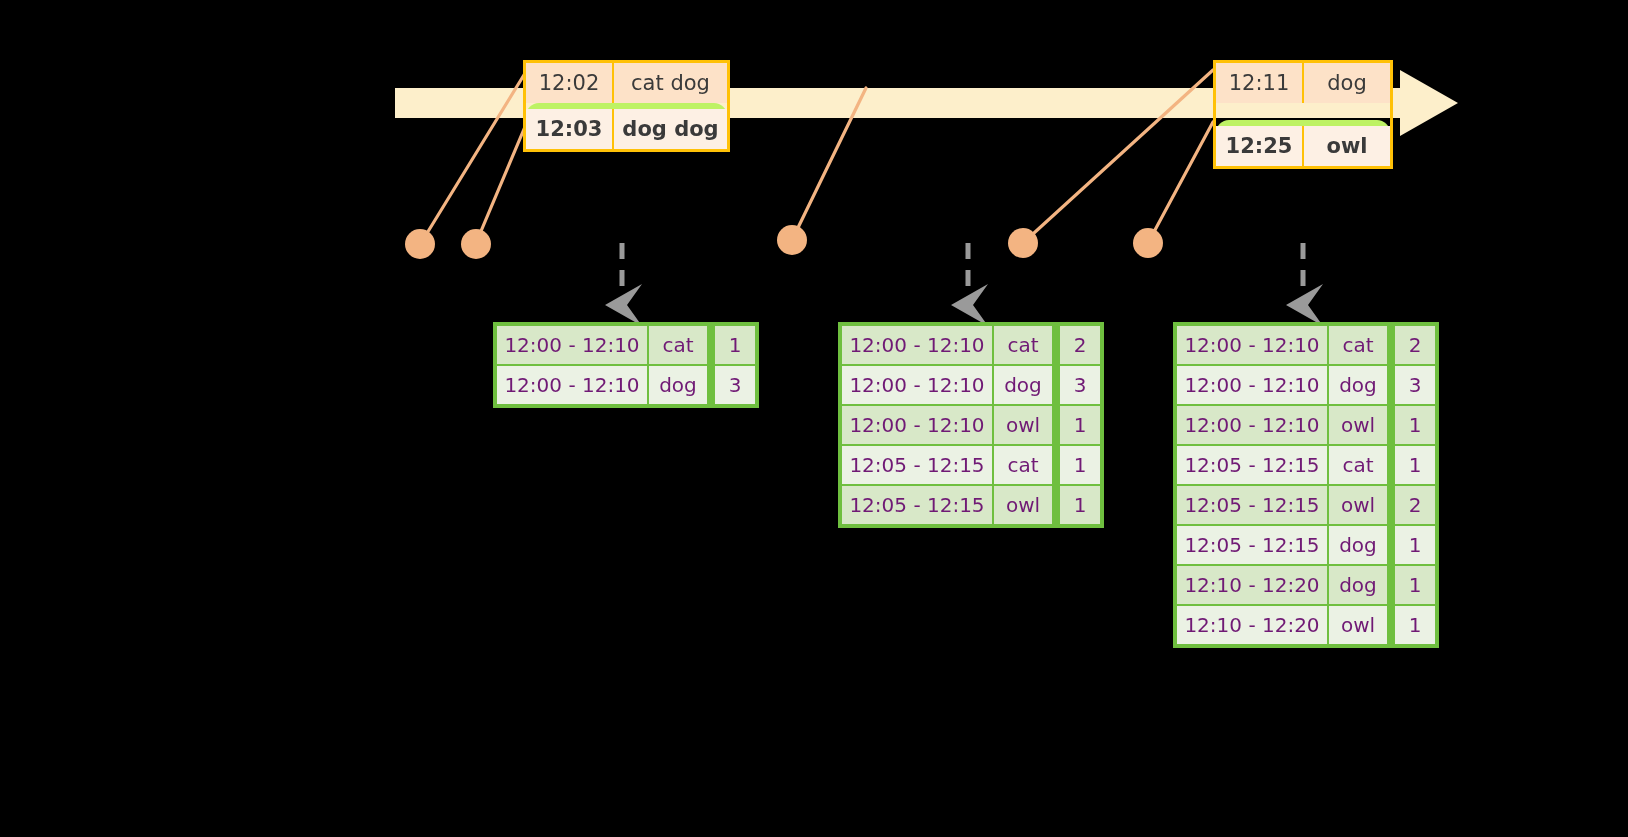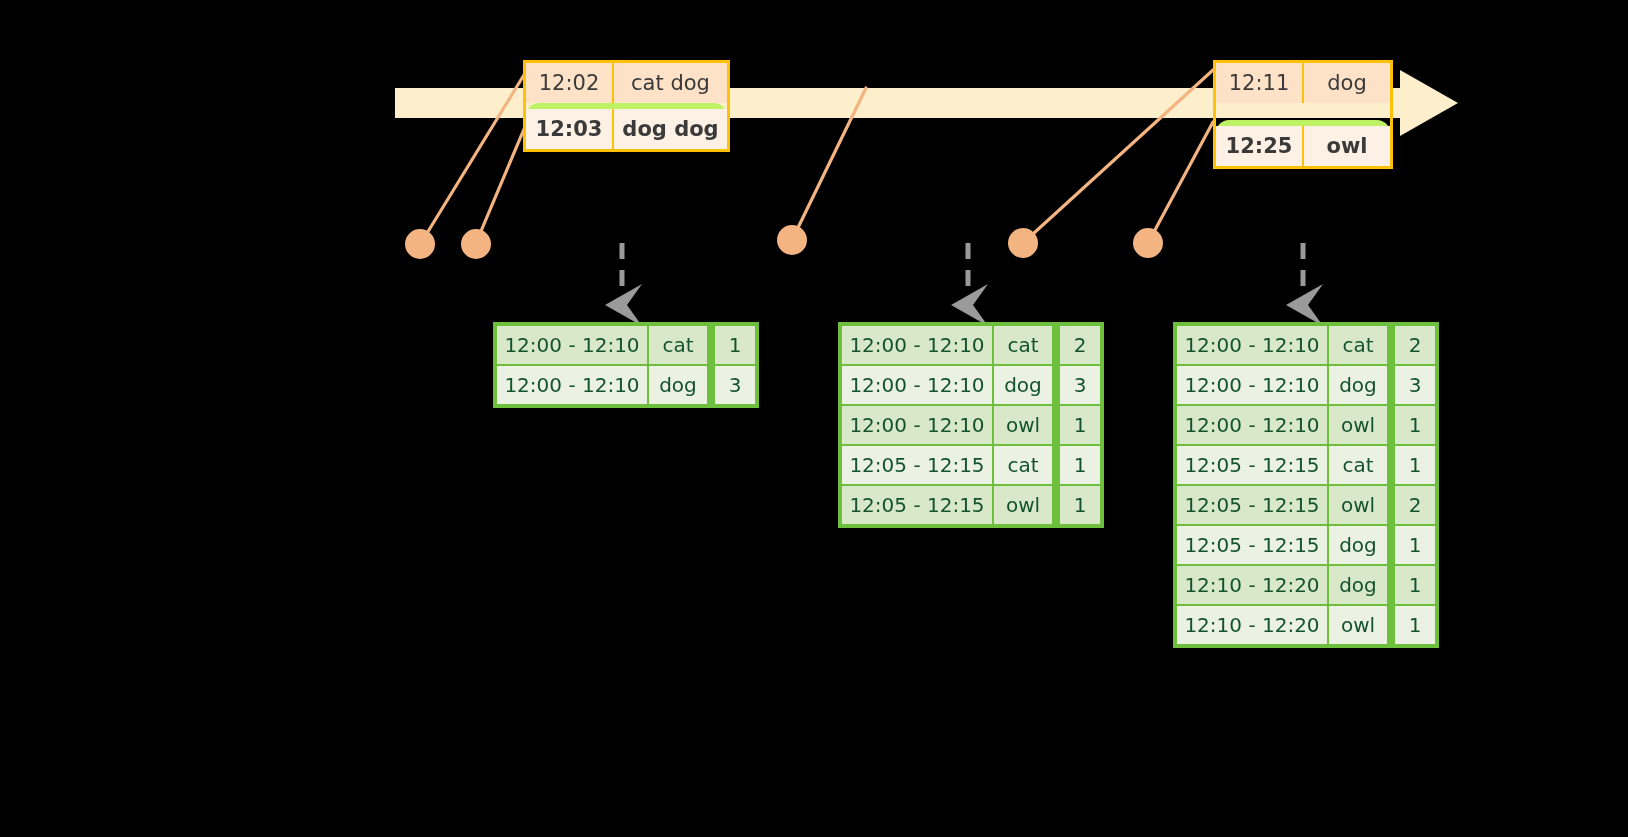--- a/index.html
+++ b/index.html
@@ -78,21 +78,21 @@
     height: 38px;
   }
   .agg-row + .agg-row {
     margin-top: 2px;
   }
   .agg-cell {
     display: flex;
     align-items: center;
     justify-content: center;
     font-size: 20px;
-    color: #14532d;
+    color: #701a75;
     box-sizing: border-box;
     white-space: nowrap;
   }
   .agg-row.shade-a .agg-cell { background: #D8E8C8; }
   .agg-row.shade-b .agg-cell { background: #EBF2E4; }
   .agg-window { width: 150px; margin-right: 2px; }
   .agg-key    { width: 58px;  margin-right: 8px; }
   .agg-count  { width: 40px; }
 </style>
 </head>

